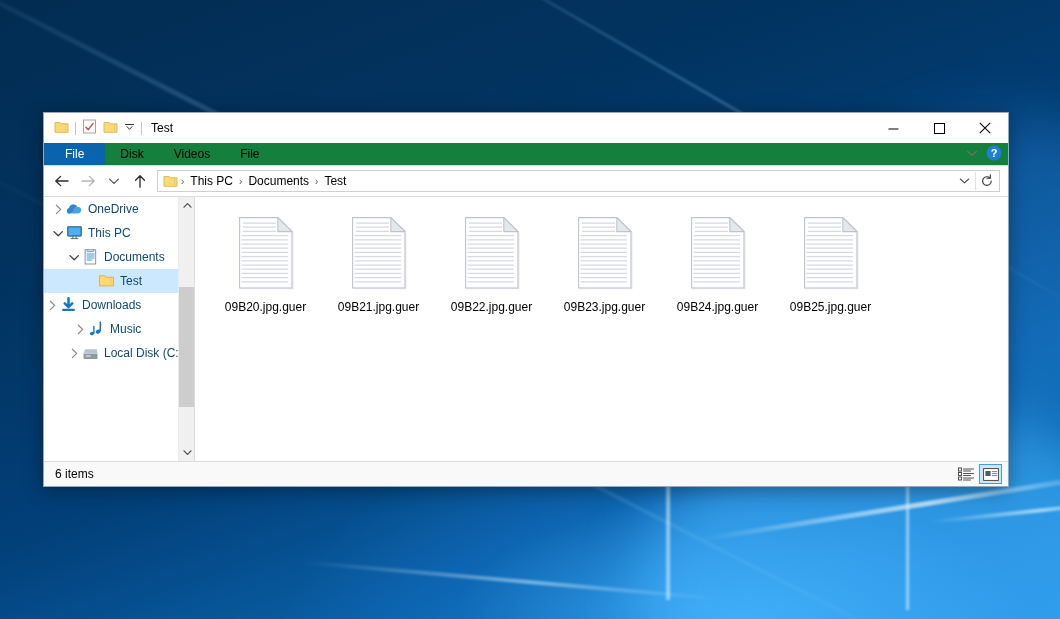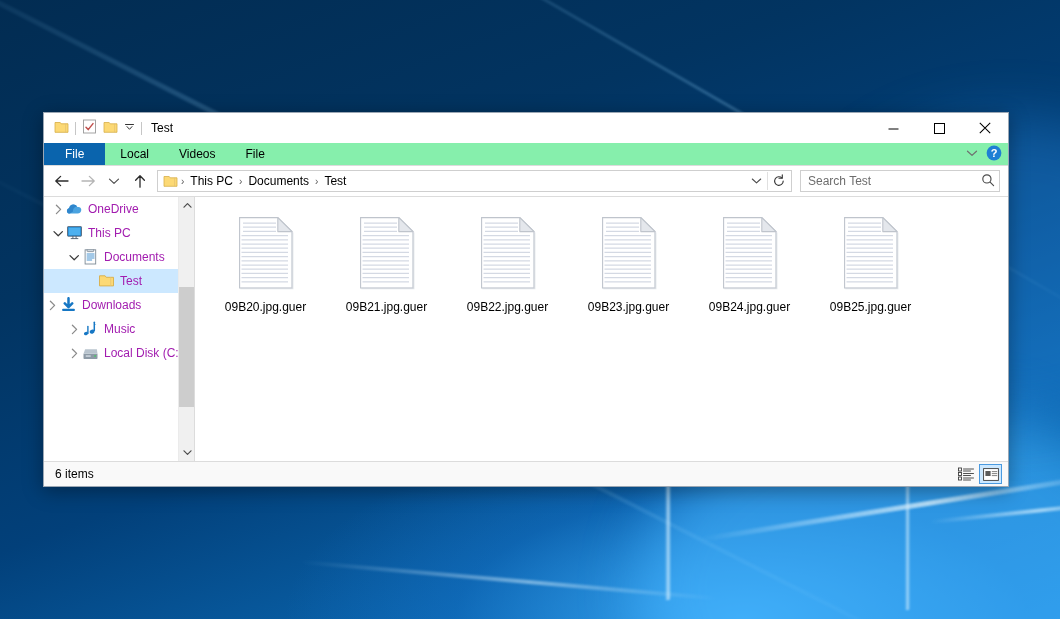--- a/index.html
+++ b/index.html
@@ -78,21 +78,21 @@
   }
 
   
   .ribbon {
     height: 23px;
     flex: 0 0 auto;
     display: flex;
     align-items: stretch;
     position: relative;
     border-bottom: 1px solid #dcdcdc;
-    background: #86efac;
+    background: #15803d;
   }
   .rtab {
     padding: 0 15px;
     display: flex; align-items: center;
     font-size: 12px;
     color: #000;
     cursor: default;
   }
   .rtab.file {
     background: #0a64ad;
@@ -180,21 +180,21 @@
     background: #ffffff;
     position: relative;
     overflow: hidden;
     border-right: 1px solid #dcdcdc;
   }
   .navitem {
     height: 24px;
     display: flex;
     align-items: center;
     font-size: 12px;
-    color: #a21caf;
+    color: #0c4a6e;
     cursor: default;
     padding-right: 4px;
     white-space: nowrap;
   }
   .navitem.selected { background: #cce8ff; }
   .chev {
     width: 16px; height: 24px;
     display: flex; align-items: center; justify-content: center;
     flex: 0 0 auto;
   }
@@ -234,21 +234,20 @@
     flex: 1 1 auto;
     background: #ffffff;
     position: relative;
     overflow: hidden;
     padding: 12px 10px 0 14px;
   }
   .filegrid {
     display: flex;
     flex-wrap: wrap;
     align-content: flex-start;
-    gap: 8px;
   }
   .fileitem {
     width: 113px;
     padding: 4px 2px 6px 2px;
     display: flex;
     flex-direction: column;
     align-items: center;
     cursor: default;
   }
   .fname {
@@ -349,21 +348,21 @@
       <div class="winbtn close">
         <svg width="12" height="12" viewBox="0 0 12 12">
             <path d="M0.8 0.8l10.4 10.4M11.2 0.8L0.8 11.2" stroke="#000" stroke-width="1.05"></path>
           </svg>
       </div>
     </div>
   </div>
 
   <div class="ribbon">
     <div class="rtab file">File</div>
-    <div class="rtab">Local</div>
+    <div class="rtab">Disk</div>
     <div class="rtab">Videos</div>
     <div class="rtab">File</div>
 
     <div class="ribbon-right">
       <span>
         <svg width="12" height="9" viewBox="0 0 12 9">
             <path d="M1.5 2.2L6 6.4l4.5-4.2" stroke="#6f6f6f" stroke-width="1.2" fill="none" stroke-linecap="round" stroke-linejoin="round"></path>
           </svg>
       </span>
       <span>
@@ -421,29 +420,20 @@
         <div class="addr-vsep"></div>
         <div class="addr-btn">
           <svg width="14" height="14" viewBox="0 0 14 14">
             <path d="M11.2 7a4.3 4.3 0 1 1-1.3-3.05" stroke="#3a3a3a" stroke-width="1.15" fill="none" stroke-linecap="round"></path>
             <path d="M10.3 0.9v3.3H7" stroke="#3a3a3a" stroke-width="1.15" fill="none" stroke-linecap="round" stroke-linejoin="round"></path>
           </svg>
         </div>
       </div>
     </div>
 
-    <div class="searchbox">
-      <span class="search-ph">Search Test</span>
-      <span>
-        <svg width="14" height="14" viewBox="0 0 14 14">
-          <circle cx="5.9" cy="5.9" r="4.1" fill="none" stroke="#4b4b4b" stroke-width="1.15"></circle>
-          <path d="M9.1 9.1l3.5 3.5" stroke="#4b4b4b" stroke-width="1.15" stroke-linecap="round"></path>
-        </svg>
-      </span>
-    </div>
   </div>
 
   <div class="body">
 
     <div class="sidebar">
       <div id="navlist">
           <div class="navitem" style="padding-left: 6px;">
             <span class="chev">
               <svg width="9" height="11" viewBox="0 0 9 11">
                 <path d="M2.4 1.2L6.6 5.4 2.4 9.6" stroke="#8a8a8a" stroke-width="1.25" fill="none" stroke-linecap="round" stroke-linejoin="round"></path>
@@ -504,21 +494,21 @@
               </svg>
             </span>
             <span class="nav-icon">
               <svg width="17" height="16" viewBox="0 0 16 16">
                 <path d="M8 1.2v8.2M4.3 6.4L8 10.1l3.7-3.7" stroke="#1677c4" stroke-width="2.5" fill="none" stroke-linecap="round" stroke-linejoin="round"></path>
                 <path d="M2.6 12.9h10.8" stroke="#1677c4" stroke-width="2.1" stroke-linecap="round"></path>
               </svg>
             </span>
             <span class="nav-label">Downloads</span>
           </div>
-          <div class="navitem" style="padding-left: 22px;">
+          <div class="navitem" style="padding-left: 28px;">
             <span class="chev">
               <svg width="9" height="11" viewBox="0 0 9 11">
                 <path d="M2.4 1.2L6.6 5.4 2.4 9.6" stroke="#8a8a8a" stroke-width="1.25" fill="none" stroke-linecap="round" stroke-linejoin="round"></path>
               </svg>
             </span>
             <span class="nav-icon">
               <svg width="17" height="16" viewBox="0 0 16 16">
                 <path d="M11.8 1.3v8.1" stroke="#1677c4" stroke-width="1.5" stroke-linecap="round"></path>
                 <path d="M11.8 1.3c0 1.6 1.1 2 2.1 2.6-1.1-.2-2.1 0-2.1 0z" fill="#1677c4"></path>
                 <ellipse cx="9.6" cy="10.7" rx="2.5" ry="2" fill="#1677c4" transform="rotate(-14 9.6 10.7)"></ellipse>

